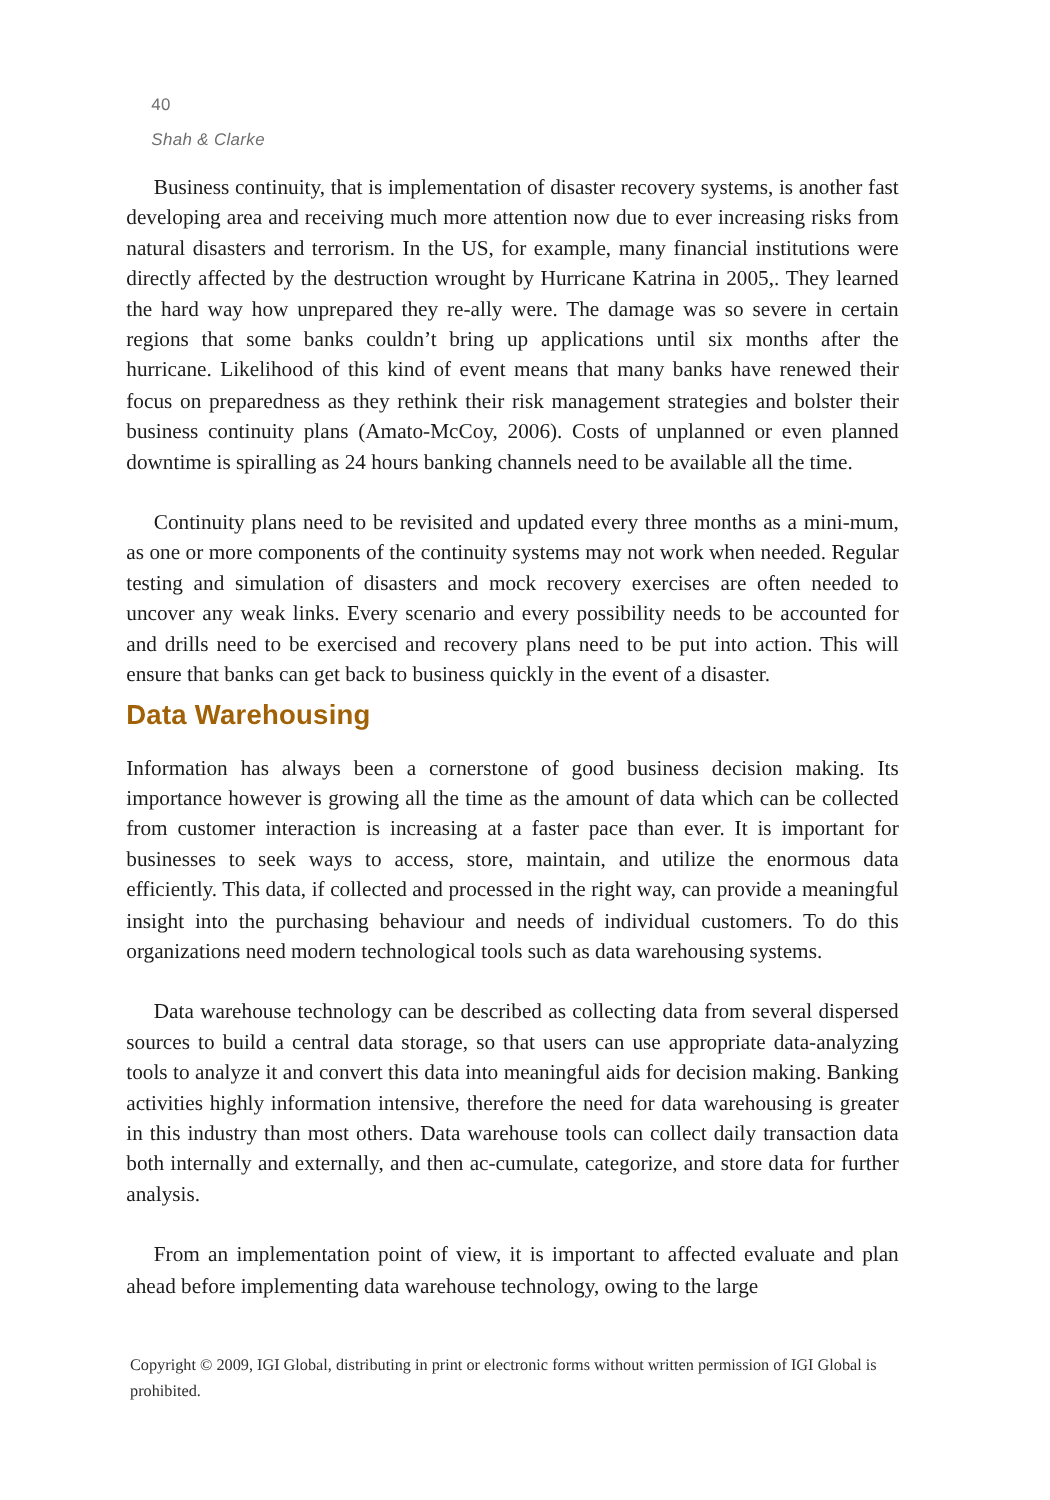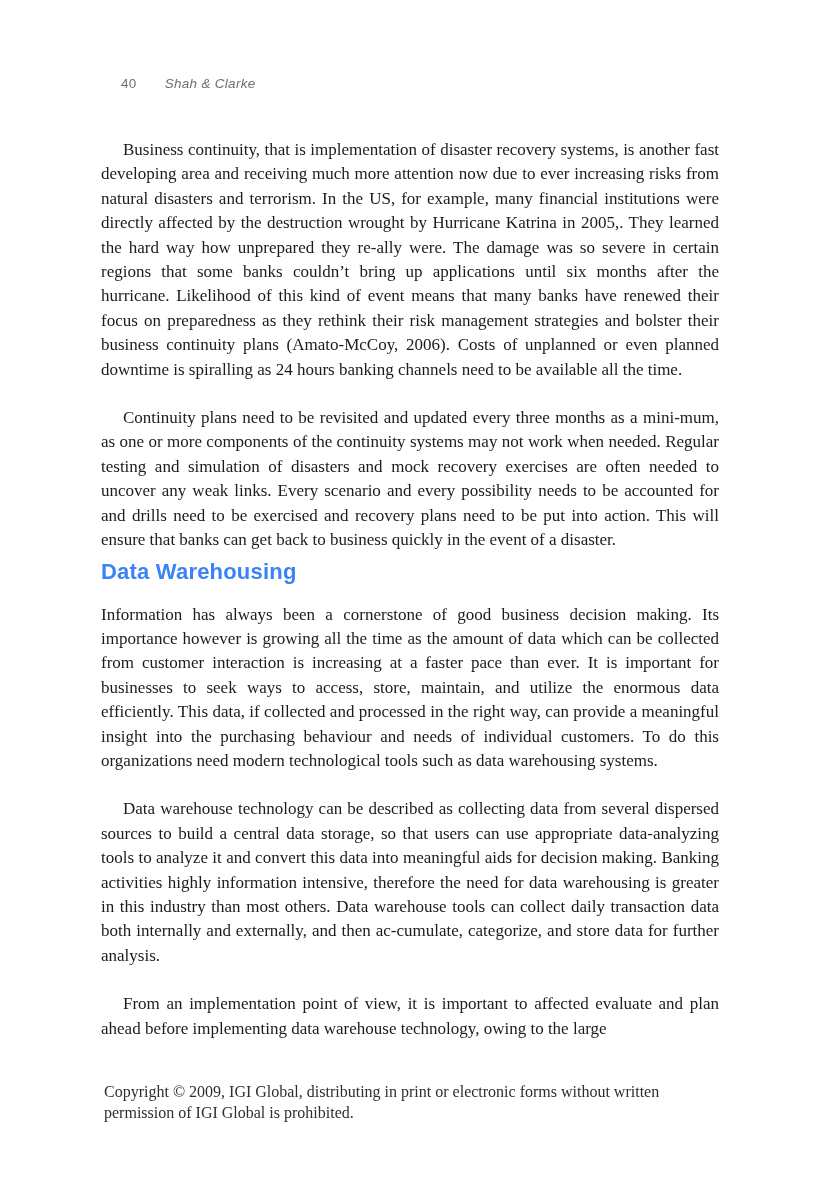--- a/index.html
+++ b/index.html
@@ -11,56 +11,57 @@
     background: #ffffff;
     overflow: hidden;
     font-family: "Liberation Serif", serif;
   }
   .running-header {
     position: absolute;
     left: 121px;
     top: 76px;
     display: flex;
     align-items: baseline;
-    gap: 28px;
+    gap: 13px;
     font-family: "Liberation Sans", sans-serif;
     font-size: 13.5px;
     color: #6e6e6e;
     letter-spacing: 0.3px;
+    flex-direction: column;
   }
   .running-header .rh-title { font-style: italic; }
   .body-col {
     position: absolute;
     left: 101px;
     top: 114px;
     width: 618px;
     font-size: 17px;
     line-height: 24.4px;
     color: #1b1b1b;
     text-align: justify;
   }
   .body-col p { margin: 0; }
   .body-col p.ind { text-indent: 22px; margin-top: 24px; }
   .section-heading {
     font-family: "Liberation Sans", sans-serif;
     font-size: 22px;
     font-weight: 700;
     line-height: 26px;
-    color: #3b82f6;
+    color: #a16207;
     margin: 6px 0 18px 0;
     text-align: left;
     letter-spacing: 0.2px;
   }
   .page-footer {
     position: absolute;
     left: 104px;
     top: 1081px;
     width: 624px;
     font-family: "Liberation Serif", serif;
-    font-size: 16px;
+    font-size: 13px;
     line-height: 21px;
     color: #2e2e2e;
     text-align: left;
   }
 </style>
 </head>
 <body>
 
 <div class="page">
 

